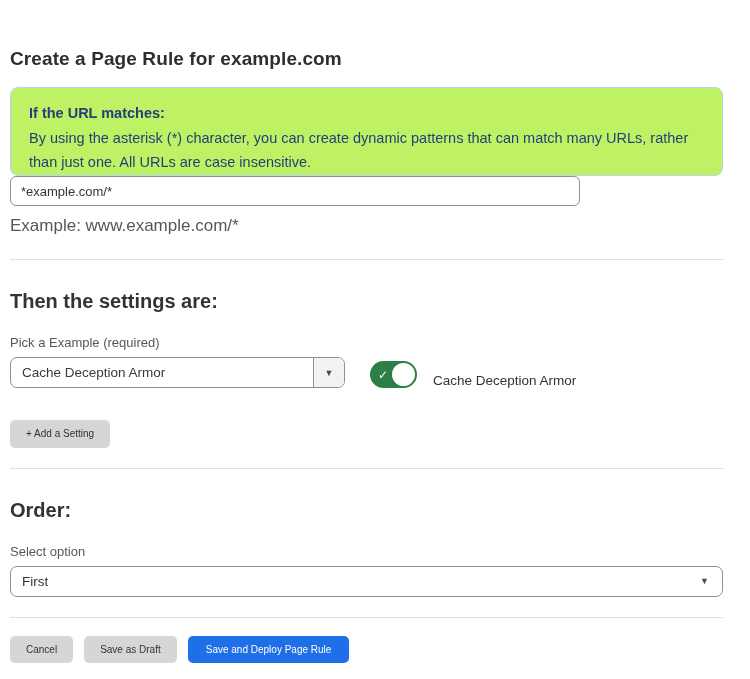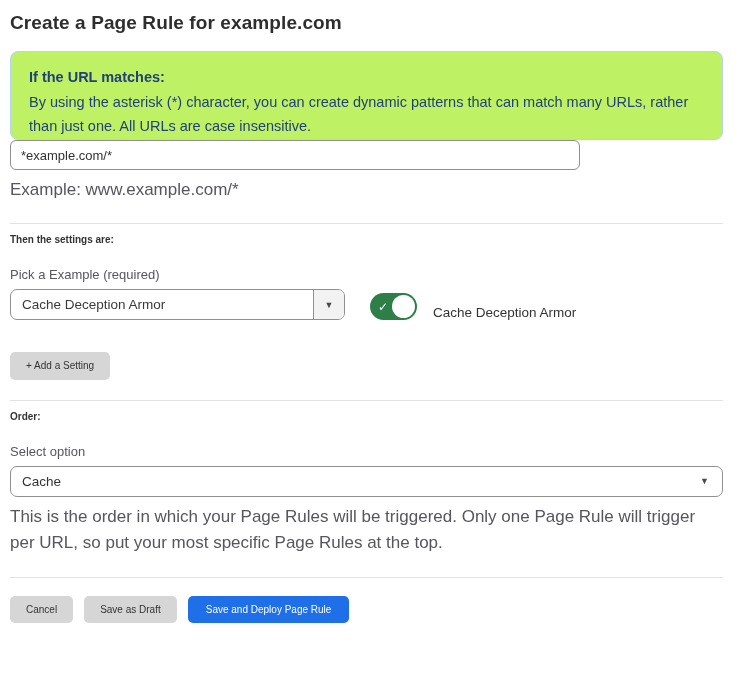--- a/index.html
+++ b/index.html
@@ -11,20 +11,21 @@
     color: #333333;
     overflow: hidden;
   }
   .container { padding: 12px 10px 0 10px; width: 733px; }
 
   .page-title {
     font-size: 19px;
     font-weight: bold;
     color: #2e2e2e;
     letter-spacing: 0.1px;
+    margin-top: 36px;
   }
 
   
   .info-box {
     margin-top: 17px;
     background: #bef264;
     border: 1px solid #b7d3f2;
     border-radius: 8px;
     padding: 13px 18px 12px 18px;
     color: #24407a;
@@ -66,24 +67,24 @@
     outline: none;
   }
 
   .divider {
     border: none;
     border-top: 1px solid #e2e2e2;
     margin: 20px 0 0 0;
   }
 
   .section-heading {
-    font-size: 10px;
+    font-size: 20px;
     font-weight: bold;
     color: #333333;
-    margin-top: 10px;
+    margin-top: 30px;
   }
 
   
   .setting-row { display: flex; align-items: flex-end; }
 
   .dropdown {
     display: flex;
     width: 335px;
     height: 31px;
     border: 1px solid #909090;
@@ -232,25 +233,24 @@
 
   <button class="btn btn-gray add-setting-btn">+ Add a Setting</button>
 
   <hr class="divider">
 
   <div class="section-heading">Order:</div>
 
   <div class="field-label">Select option</div>
 
   <div class="select-box">
-    <span>Cache</span>
+    <span>First</span>
     <span class="select-arrow">▼</span>
   </div>
 
-  <div class="helper-text order-helper">This is the order in which your Page Rules will be triggered. Only one Page Rule will trigger per URL, so put your most specific Page Rules at the top.</div>
 
   <hr class="divider">
 
   <div class="footer-buttons">
     <button class="btn btn-gray">Cancel</button>
     <button class="btn btn-gray">Save as Draft</button>
     <button class="btn btn-blue">Save and Deploy Page Rule</button>
   </div>
 
 </div>

